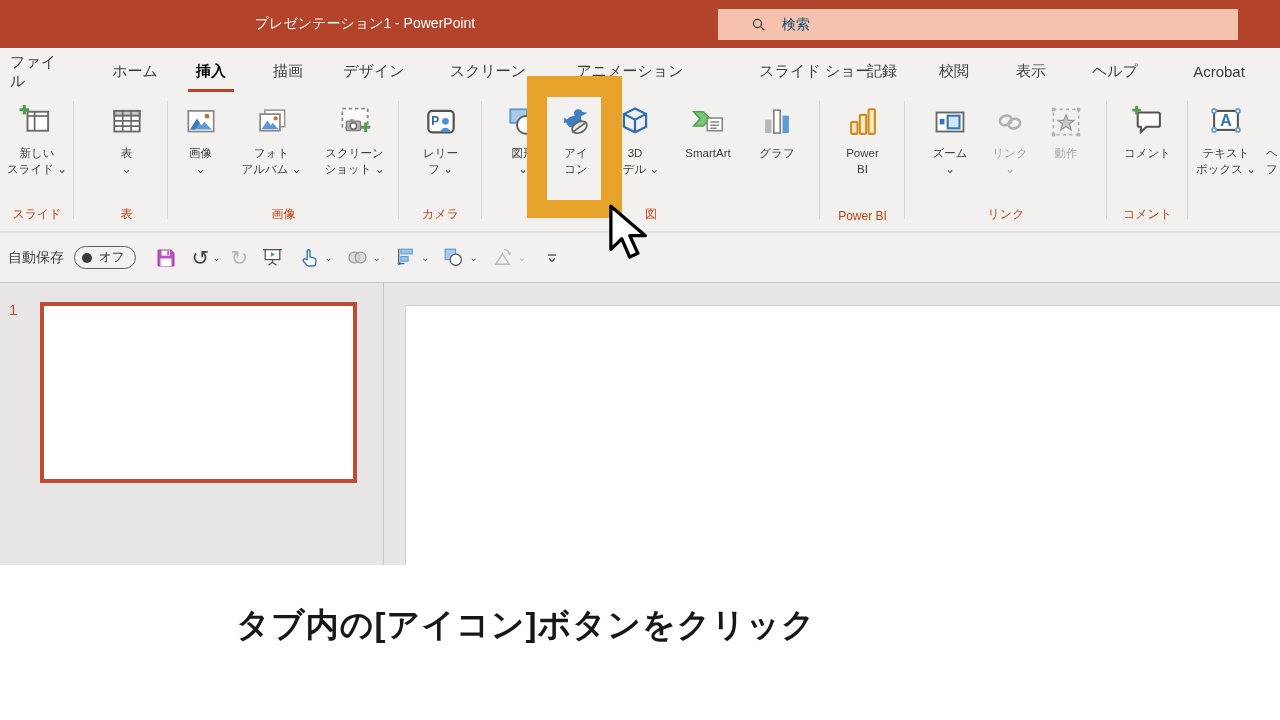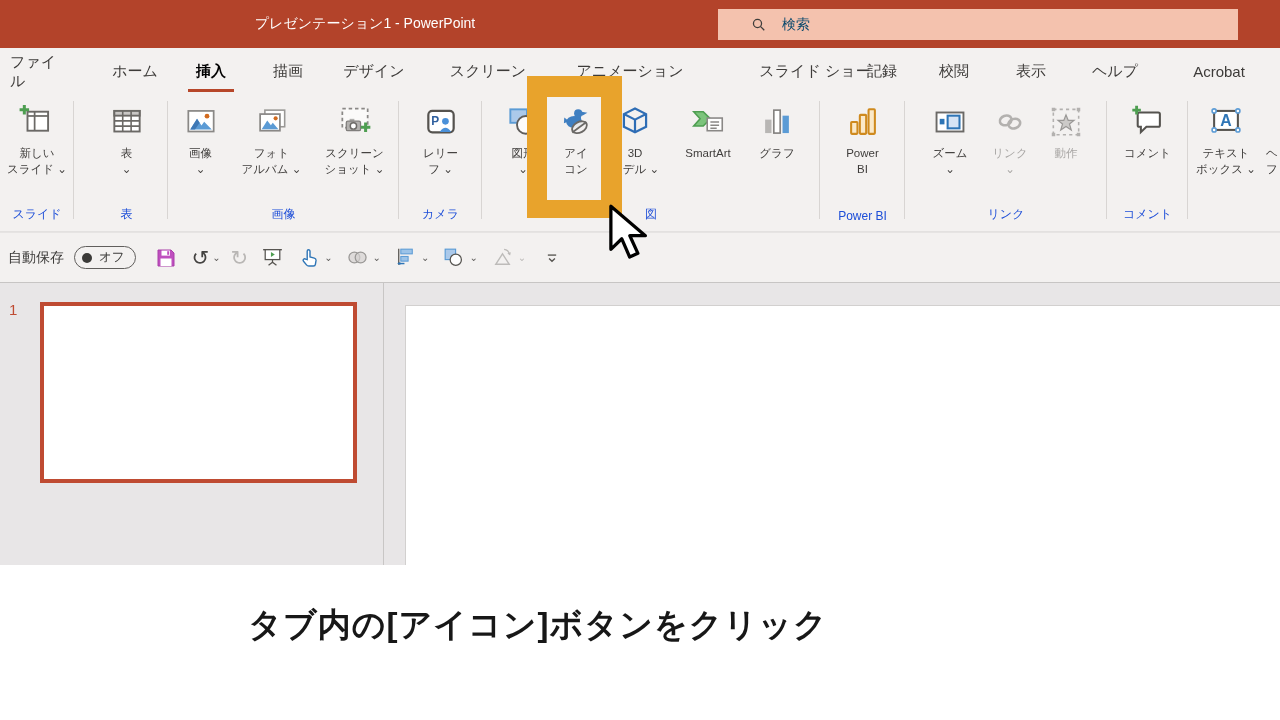--- a/index.html
+++ b/index.html
@@ -26,21 +26,21 @@
   
   .ribbon{position:absolute;left:0;top:95px;width:1280px;height:137px;background:var(--ribbonbg,#f3f1f0);border-bottom:1px solid #e3e1e0;}
   .group{position:absolute;top:0;height:136px;}
   .group::after{content:"";position:absolute;right:0;top:6px;bottom:12px;width:1px;background:#d8d5d3;}
   .group.nodiv::after{display:none;}
   .btns{display:flex;justify-content:center;padding-top:4px;}
   .btns.left{justify-content:flex-start;}
   .rbtn{display:flex;flex-direction:column;align-items:center;font-size:11.5px;line-height:16px;color:#3f3d3b;cursor:default;}
   .rbtn .icon{height:46px;display:flex;align-items:center;justify-content:center;}
   .rbtn.disabled{color:var(--disabled,#a8a6a4);}
-  .glabel{position:absolute;bottom:8px;left:0;width:100%;text-align:center;font-size:12px;color:#1d4ed8;}
+  .glabel{position:absolute;bottom:8px;left:0;width:100%;text-align:center;font-size:12px;color:#c2410c;}
 
   
   .qat{position:absolute;left:0;top:232px;width:1280px;height:51px;background:var(--ribbonbg,#f3f1f0);border-top:1px solid #e6e4e3;border-bottom:1px solid #c7c5c4;display:flex;align-items:center;font-size:14px;color:#3b3a38;}
   .qat .sp{display:inline-flex;align-items:center;margin-left:12px;}
   .pill{display:inline-flex;align-items:center;border:1.5px solid #605e5c;border-radius:12px;height:23px;padding:0 10px 0 7px;margin-left:10px;font-size:12.5px;gap:7px;}
   .pill .dot{width:10px;height:10px;border-radius:50%;background:#3b3a38;}
   .chev{font-size:10px;color:#5f5d5b;margin-left:3px;}
   .uglyph{font-family:"DejaVu Sans",sans-serif;font-size:21px;color:#434240;}
   .uglyph.gray{color:#b9b7b5;}
 
@@ -49,21 +49,21 @@
   .slidenum{position:absolute;left:9px;top:18px;font-size:15px;color:var(--selred,#bf4b32);}
   .thumb{position:absolute;left:40px;top:19px;width:317px;height:181px;background:#fff;border:4px solid var(--selred,#bf4b32);}
   .vdiv{position:absolute;left:383px;top:0;bottom:0;width:1px;background:#c8c6c5;}
   .canvas{position:absolute;left:405px;top:22px;width:875px;height:260px;background:#fff;border-top:1px solid #d2d0cf;border-left:1px solid #d2d0cf;}
 
   
   .hl-frame{position:absolute;left:527px;top:76px;width:95px;height:142px;border-style:solid;border-color:var(--highlight,#e8a32c);border-width:21px 21px 18px 20px;z-index:40;pointer-events:none;}
   .cursor{position:absolute;left:608px;top:204px;z-index:50;pointer-events:none;}
 
   
-  .caption{position:absolute;left:16px;top:603px;width:1044px;text-align:center;font-size:33px;font-weight:bold;color:#171717;letter-spacing:1px;}
+  .caption{position:absolute;left:4px;top:603px;width:1044px;text-align:center;font-size:33px;font-weight:bold;color:#171717;letter-spacing:1px;}
 </style>
 </head>
 <body>
 
 <div id="stage">
 
   <div class="titlebar">
     <div class="title-text">プレゼンテーション1 - PowerPoint</div>
     <div class="searchbox">
       <span class="mag">

